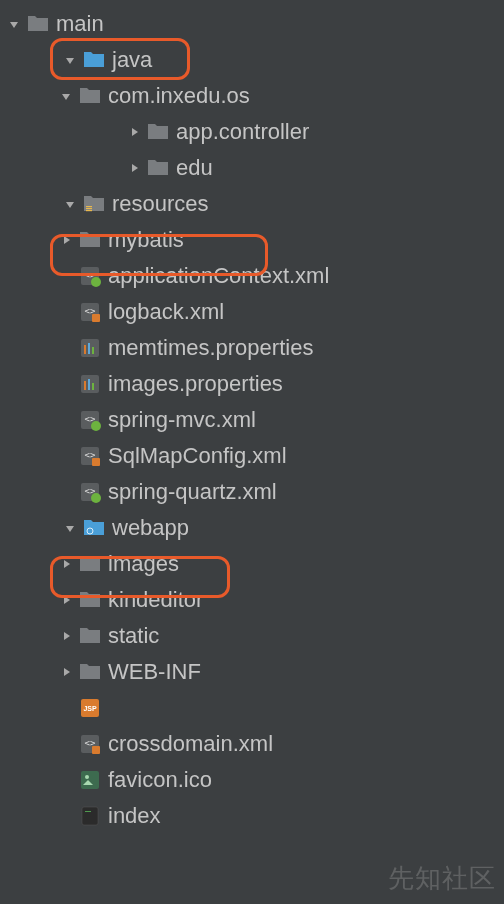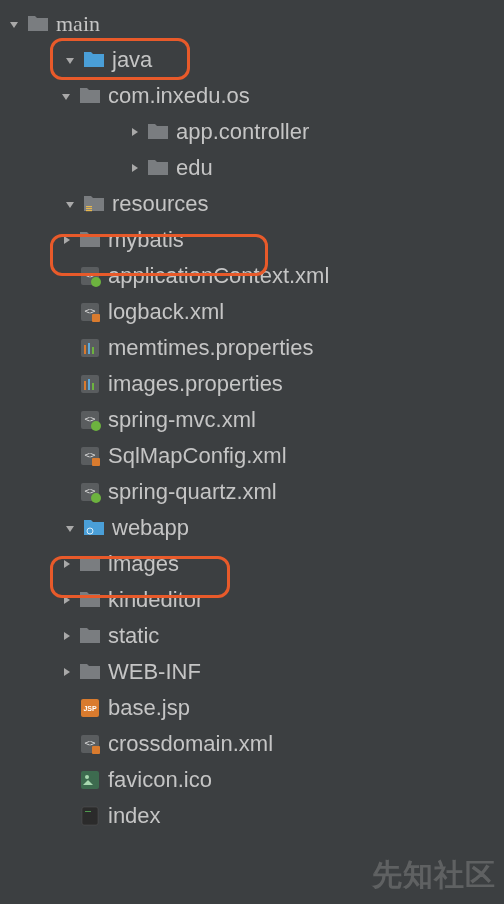--- a/index.html
+++ b/index.html
@@ -52,27 +52,27 @@
       pointer-events: none;
     }
     .hl1 { left: 50px; top: 38px; width: 140px; height: 42px; }
     .hl2 { left: 50px; top: 234px; width: 218px; height: 42px; }
     .hl3 { left: 50px; top: 556px; width: 180px; height: 42px; }
     .watermark {
       position: absolute;
       right: 8px;
       bottom: 8px;
       color: rgba(160,160,160,0.35);
-      font-size: 30px;
-      font-weight: 700;
+      font-size: 26px;
+      font-weight: 400;
       letter-spacing: 1px;
       pointer-events: none;
       margin-top: 37px;
     }
-    .ind0 { padding-left: 4px; font-family: Liberation Serif, serif; }
+    .ind0 { padding-left: 4px; }
     .ind1 { padding-left: 60px; }
     .ind2 { padding-left: 56px; }
     .ind3 { padding-left: 124px; }
   </style>
 </head>
 <body>
 
 <svg width="0" height="0" style="position:absolute">
   <defs>
     <g id="arrow-down">
@@ -386,21 +386,20 @@
 
   <div class="node ind2">
     <span class="arrow none">
         <svg width="12" height="12"></svg>
       </span>
     <span class="icon">
         <svg width="22" height="22">
           <use href="#jsp"></use>
         </svg>
       </span>
-    <span class="label">base.jsp</span>
   </div>
 
   <div class="node ind2">
     <span class="arrow none">
         <svg width="12" height="12"></svg>
       </span>
     <span class="icon">
         <svg width="22" height="22">
           <use href="#xml-plain"></use>
         </svg>

